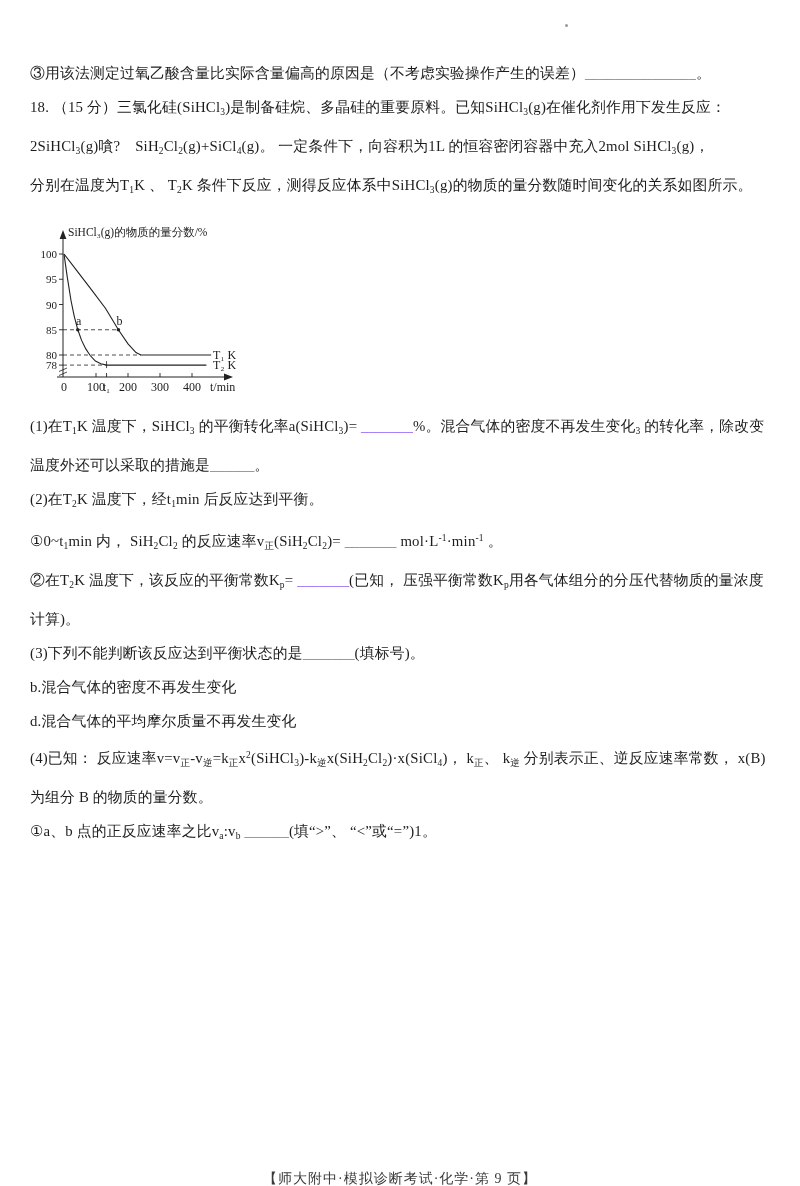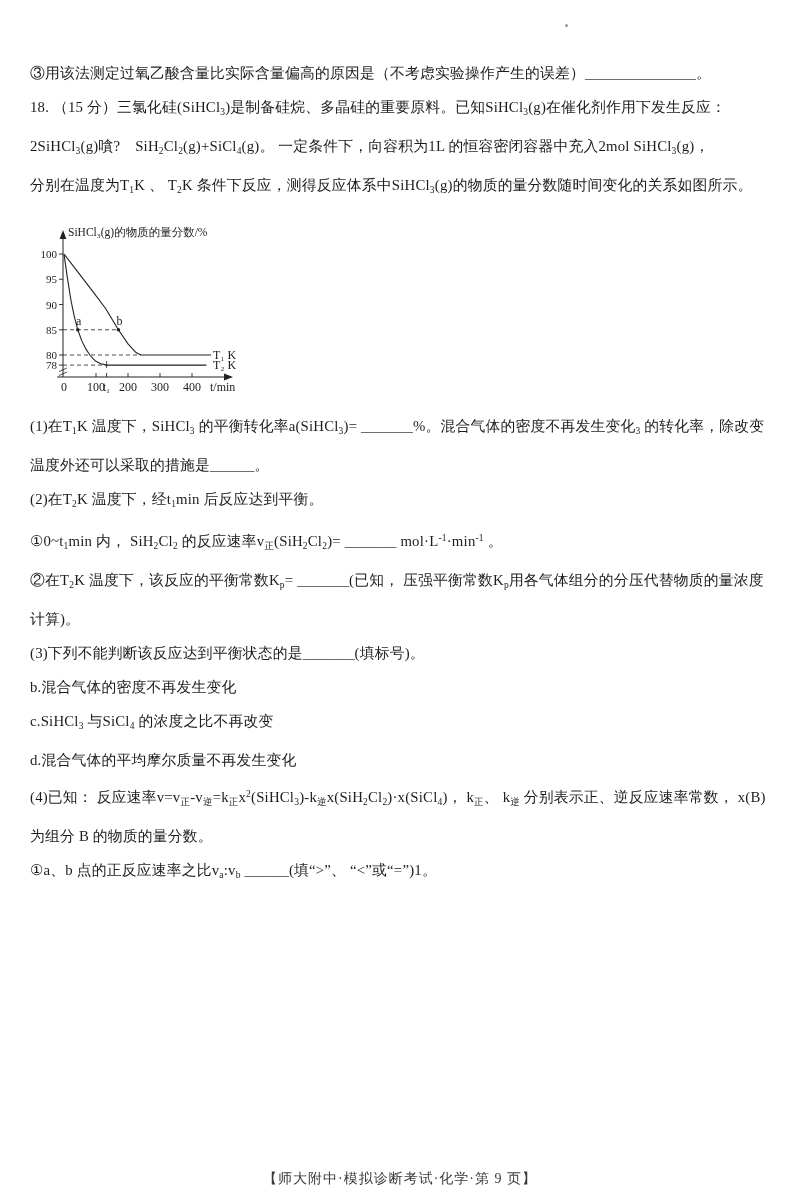--- a/index.html
+++ b/index.html
@@ -10,21 +10,21 @@
     color: #1c1c1c;
     font-family: "Liberation Serif", "DejaVu Serif", serif;
     font-size: 14.8px;
     position: relative;
     overflow: hidden;
     padding: 56px 30px 0 30px;
   }
   p.line { margin: 0; line-height: 34px; letter-spacing: 0.2px; }
   .sub { font-size: 9.5px; vertical-align: -3px; }
   .sup { font-size: 9.5px; vertical-align: 5px; }
-  .blank { letter-spacing: 0; color: #404040; }
+  .blank { letter-spacing: 0; color: #8b5cf6; }
   figure.chart { margin: 18px 0 12px 0; }
   svg { overflow: visible; display: block; }
   svg text { font-family: "Liberation Serif", "DejaVu Serif", serif; fill: #1c1c1c; }
   .frac { display: inline-block; vertical-align: middle; text-align: center; line-height: 1.15; margin: 0 3px; }
   .frac .num { display: block; border-bottom: 1.2px solid #222; padding: 0 3px 1px 3px; }
   .frac .den { display: block; padding: 1px 3px 0 3px; }
   .tall { margin-top: 4px; }
   .footer {
     position: absolute; top: 1170px; left: 0; width: 100%;
     text-align: center; font-size: 14px; color: #3a3a3a;
@@ -88,20 +88,19 @@
         <text x="38" y="11" font-size="11.5">SiHCl₃(g)的物质的量分数/%</text>
       </svg>
   </figure>
 
   <p class="line"><span>(1)在T</span><span class="sub">1</span><span>K 温度下，SiHCl</span><span class="sub">3</span><span> 的平衡转化率a(SiHCl</span><span class="sub">3</span><span>)= </span><span class="blank">_______</span><span>%。混合气体的密度不再发生变化</span><span class="sub">3</span><span> 的转化率，除改变温度外还可以采取的措施是</span><span class="blank">______</span><span>。</span></p>
   <p class="line"><span>(2)在T</span><span class="sub">2</span><span>K 温度下，经t</span><span class="sub">1</span><span>min 后反应达到平衡。</span></p>
   <p class="line"><span>①0~t</span><span class="sub">1</span><span>min 内， SiH</span><span class="sub">2</span><span>Cl</span><span class="sub">2</span><span> 的反应速率v</span><span class="sub">正</span><span>(SiH</span><span class="sub">2</span><span>Cl</span><span class="sub">2</span><span>)= </span><span class="blank">_______</span><span> mol·L</span><span class="sup">-1</span><span>·min</span><span class="sup">-1</span><span> 。</span></p>
   <p class="line"><span>②在T</span><span class="sub">2</span><span>K 温度下，该反应的平衡常数K</span><span class="sub">p</span><span>= </span><span class="blank">_______</span><span>(已知， 压强平衡常数K</span><span class="sub">p</span><span>用各气体组分的分压代替物质的量浓度计算)。</span></p>
   <p class="line"><span>(3)下列不能判断该反应达到平衡状态的是</span><span class="blank">_______</span><span>(填标号)。</span></p>
   <p class="line"><span>b.混合气体的密度不再发生变化</span></p>
-  <p class="line"><span>c.SiHCl</span><span class="sub">3</span><span> 与SiCl</span><span class="sub">4</span><span> 的浓度之比不再改变</span></p>
   <p class="line"><span>d.混合气体的平均摩尔质量不再发生变化</span></p>
   <p class="line"><span>(4)已知： 反应速率v=v</span><span class="sub">正</span><span>-v</span><span class="sub">逆</span><span>=k</span><span class="sub">正</span><span>x</span><span class="sup">2</span><span>(SiHCl</span><span class="sub">3</span><span>)-k</span><span class="sub">逆</span><span>x(SiH</span><span class="sub">2</span><span>Cl</span><span class="sub">2</span><span>)·x(SiCl</span><span class="sub">4</span><span>)， k</span><span class="sub">正</span><span>、 k</span><span class="sub">逆</span><span> 分别表示正、逆反应速率常数， x(B) 为组分 B 的物质的量分数。</span></p>
   <p class="line"><span>①a、b 点的正反应速率之比v</span><span class="sub">a</span><span>:v</span><span class="sub">b</span><span> </span><span class="blank">______</span><span>(填“&gt;”、 “&lt;”或“=”)1。</span></p>
 </main>
 
 <div class="stray"></div>
 <div class="footer">【师大附中·模拟诊断考试·化学·第 9 页】</div>
 
 </body></html>

